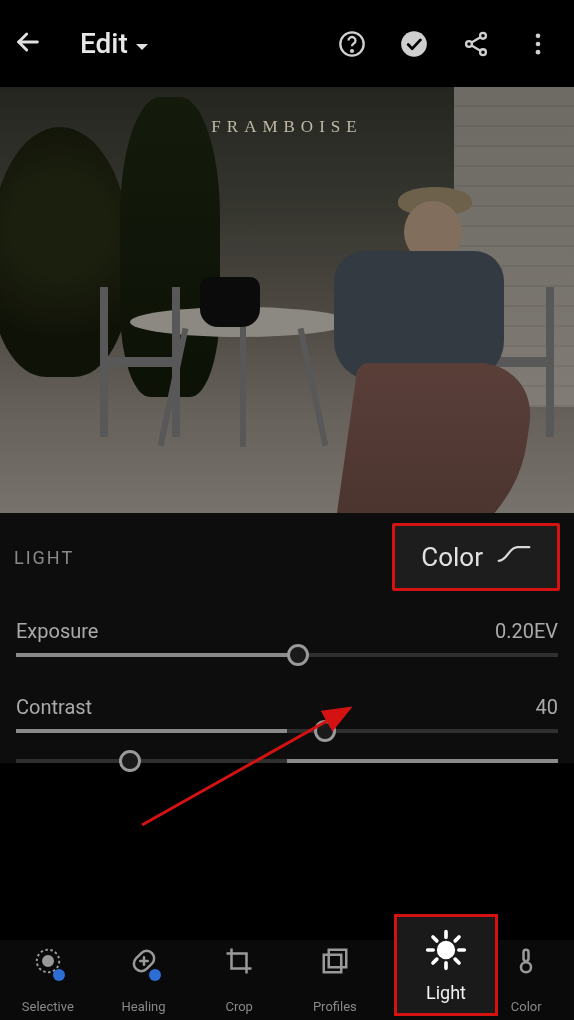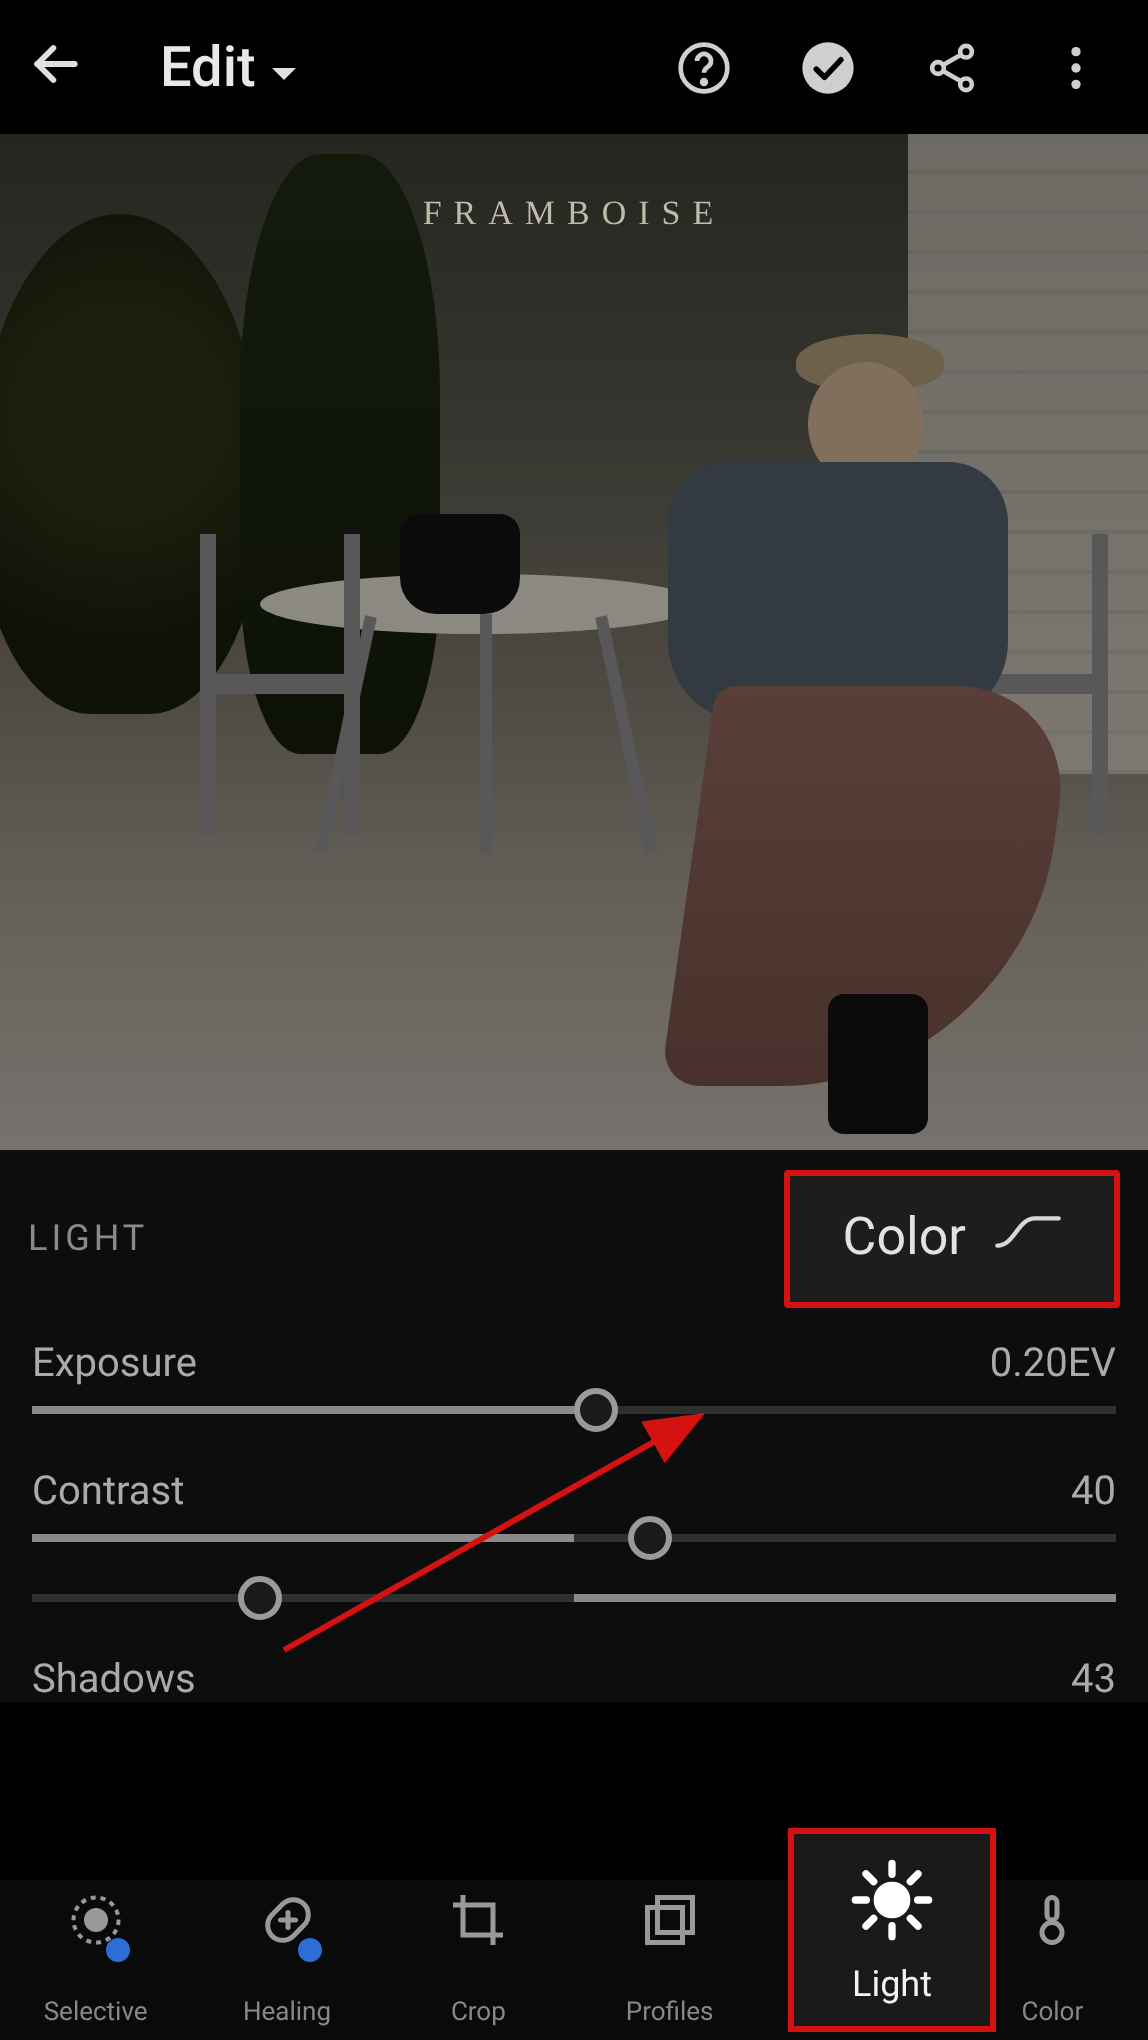--- a/index.html
+++ b/index.html
@@ -8,21 +8,21 @@
     height: 1020px;
     background: #000;
     font-family: -apple-system, BlinkMacSystemFont, "Segoe UI", Roboto, sans-serif;
     color: #ccc;
     overflow: hidden;
     position: relative;
   }
 
   
   .topbar {
-    height: 67px;
+    height: 87px;
     display: flex;
     align-items: center;
     padding: 0 12px;
     background: #000;
   }
   .back-icon svg { width: 32px; height: 32px; }
   .edit-dropdown {
     margin-left: 36px;
     display: flex;
     align-items: center;
@@ -37,21 +37,21 @@
     height: 48px;
     display: flex;
     align-items: center;
     justify-content: center;
     margin-left: 14px;
   }
   .topbar-icon svg { width: 28px; height: 28px; }
 
   
   .image-area {
-    height: 508px;
+    height: 426px;
     background: linear-gradient(180deg, #3a3a32 0%, #55554b 30%, #7a7268 55%, #9c938a 75%, #b8b0a8 100%);
     position: relative;
     overflow: hidden;
   }
   .image-area::after {
     content: "";
     position: absolute;
     inset: 0;
     background: rgba(0,0,0,0.35);
   }
@@ -119,20 +119,21 @@
 
   .slider-row {
     padding: 4px 16px 0 16px;
   }
   .slider-labels {
     display: flex;
     justify-content: space-between;
     font-size: 20px;
     color: #aaa;
     margin-bottom: 10px;
+    margin-top: 12px;
   }
   .slider-track {
     position: relative;
     height: 4px;
     background: #2f2f2f;
     margin-bottom: 22px;
   }
   .slider-fill-left {
     position: absolute; left:0; top:0; height:4px; background:#8a8a8a;
   }
@@ -316,26 +317,20 @@
     </div>
   </div>
 
   <div class="slider-row">
     <div class="slider-track">
       <div class="slider-fill-right" style="width:50%"></div>
       <div class="slider-thumb" style="left:21%"></div>
     </div>
   </div>
 
-  <div class="slider-row" style="padding-bottom:0">
-    <div class="slider-labels" style="margin-bottom:0">
-      <span>Shadows</span>
-      <span>43</span>
-    </div>
-  </div>
 </div>
 
 <svg class="annotation-arrow" viewBox="0 0 230 130">
   <defs>
     <marker id="arrowhead" markerWidth="10" markerHeight="8" refX="9" refY="4" orient="auto">
       <polygon points="0 0, 10 4, 0 8" fill="#d41212"></polygon>
     </marker>
   </defs>
   <line x1="10" y1="125" x2="218" y2="8" stroke="#d41212" stroke-width="3" marker-end="url(#arrowhead)"></line>
 </svg>

